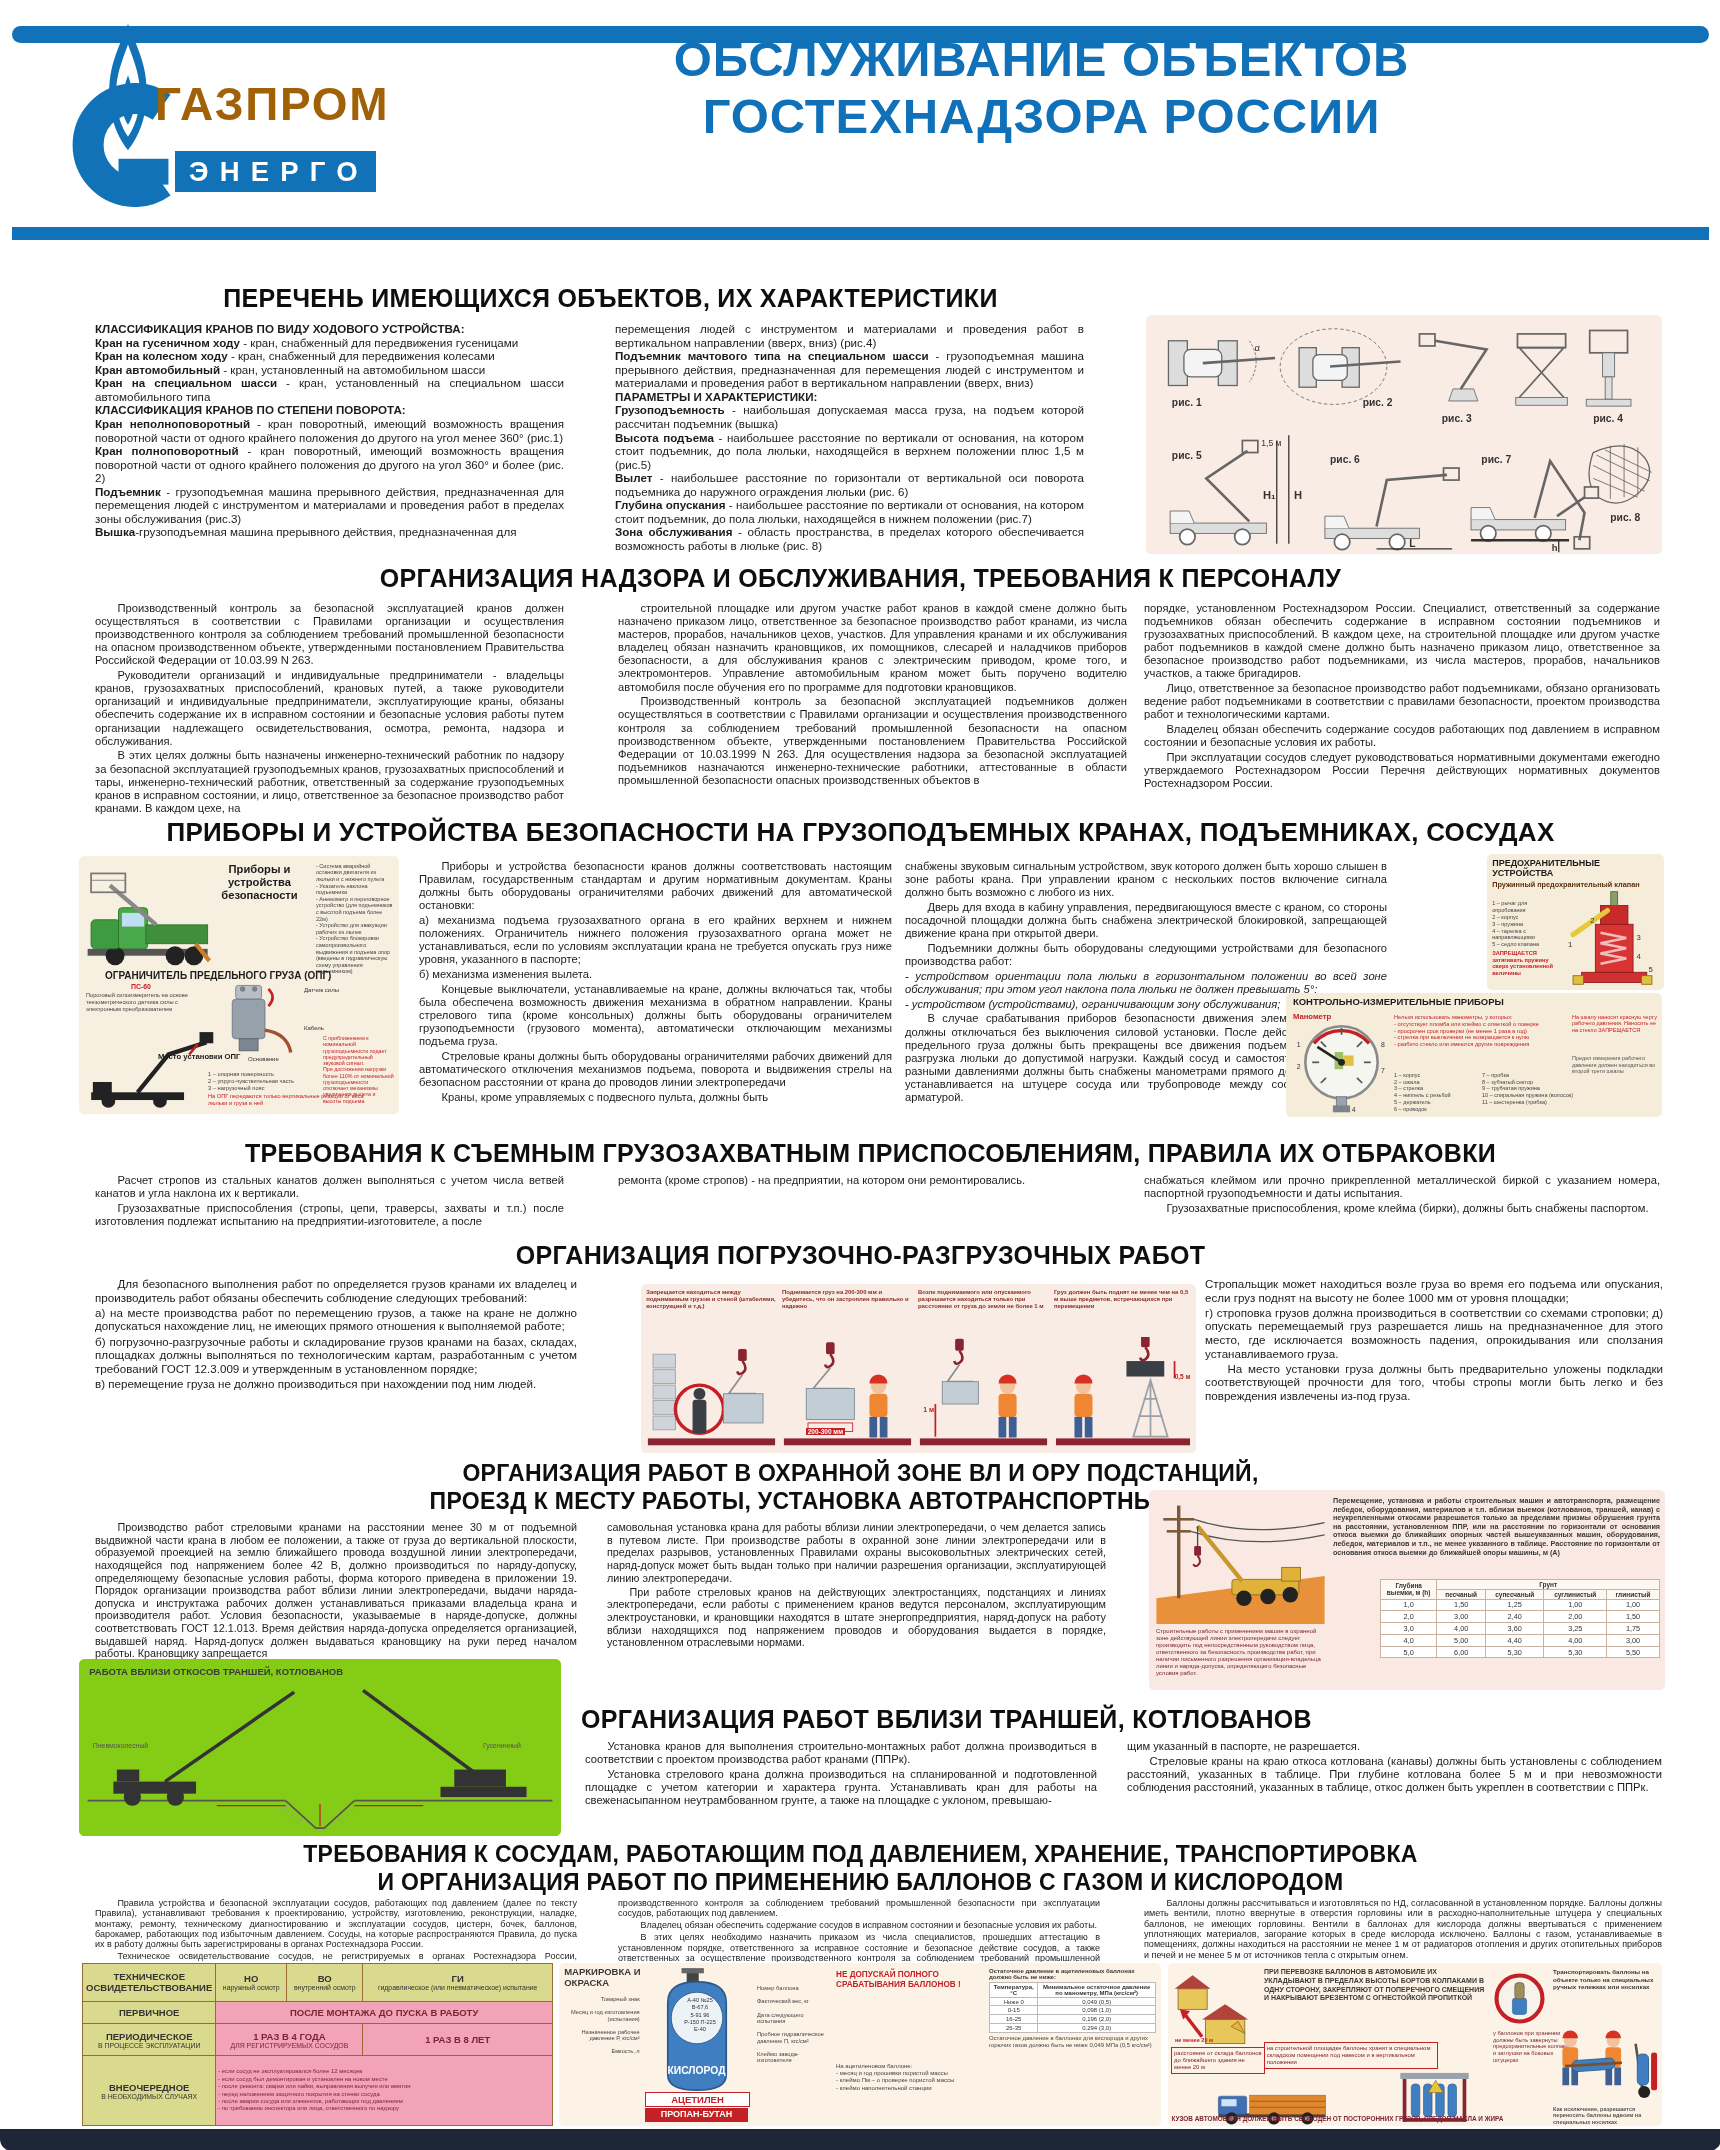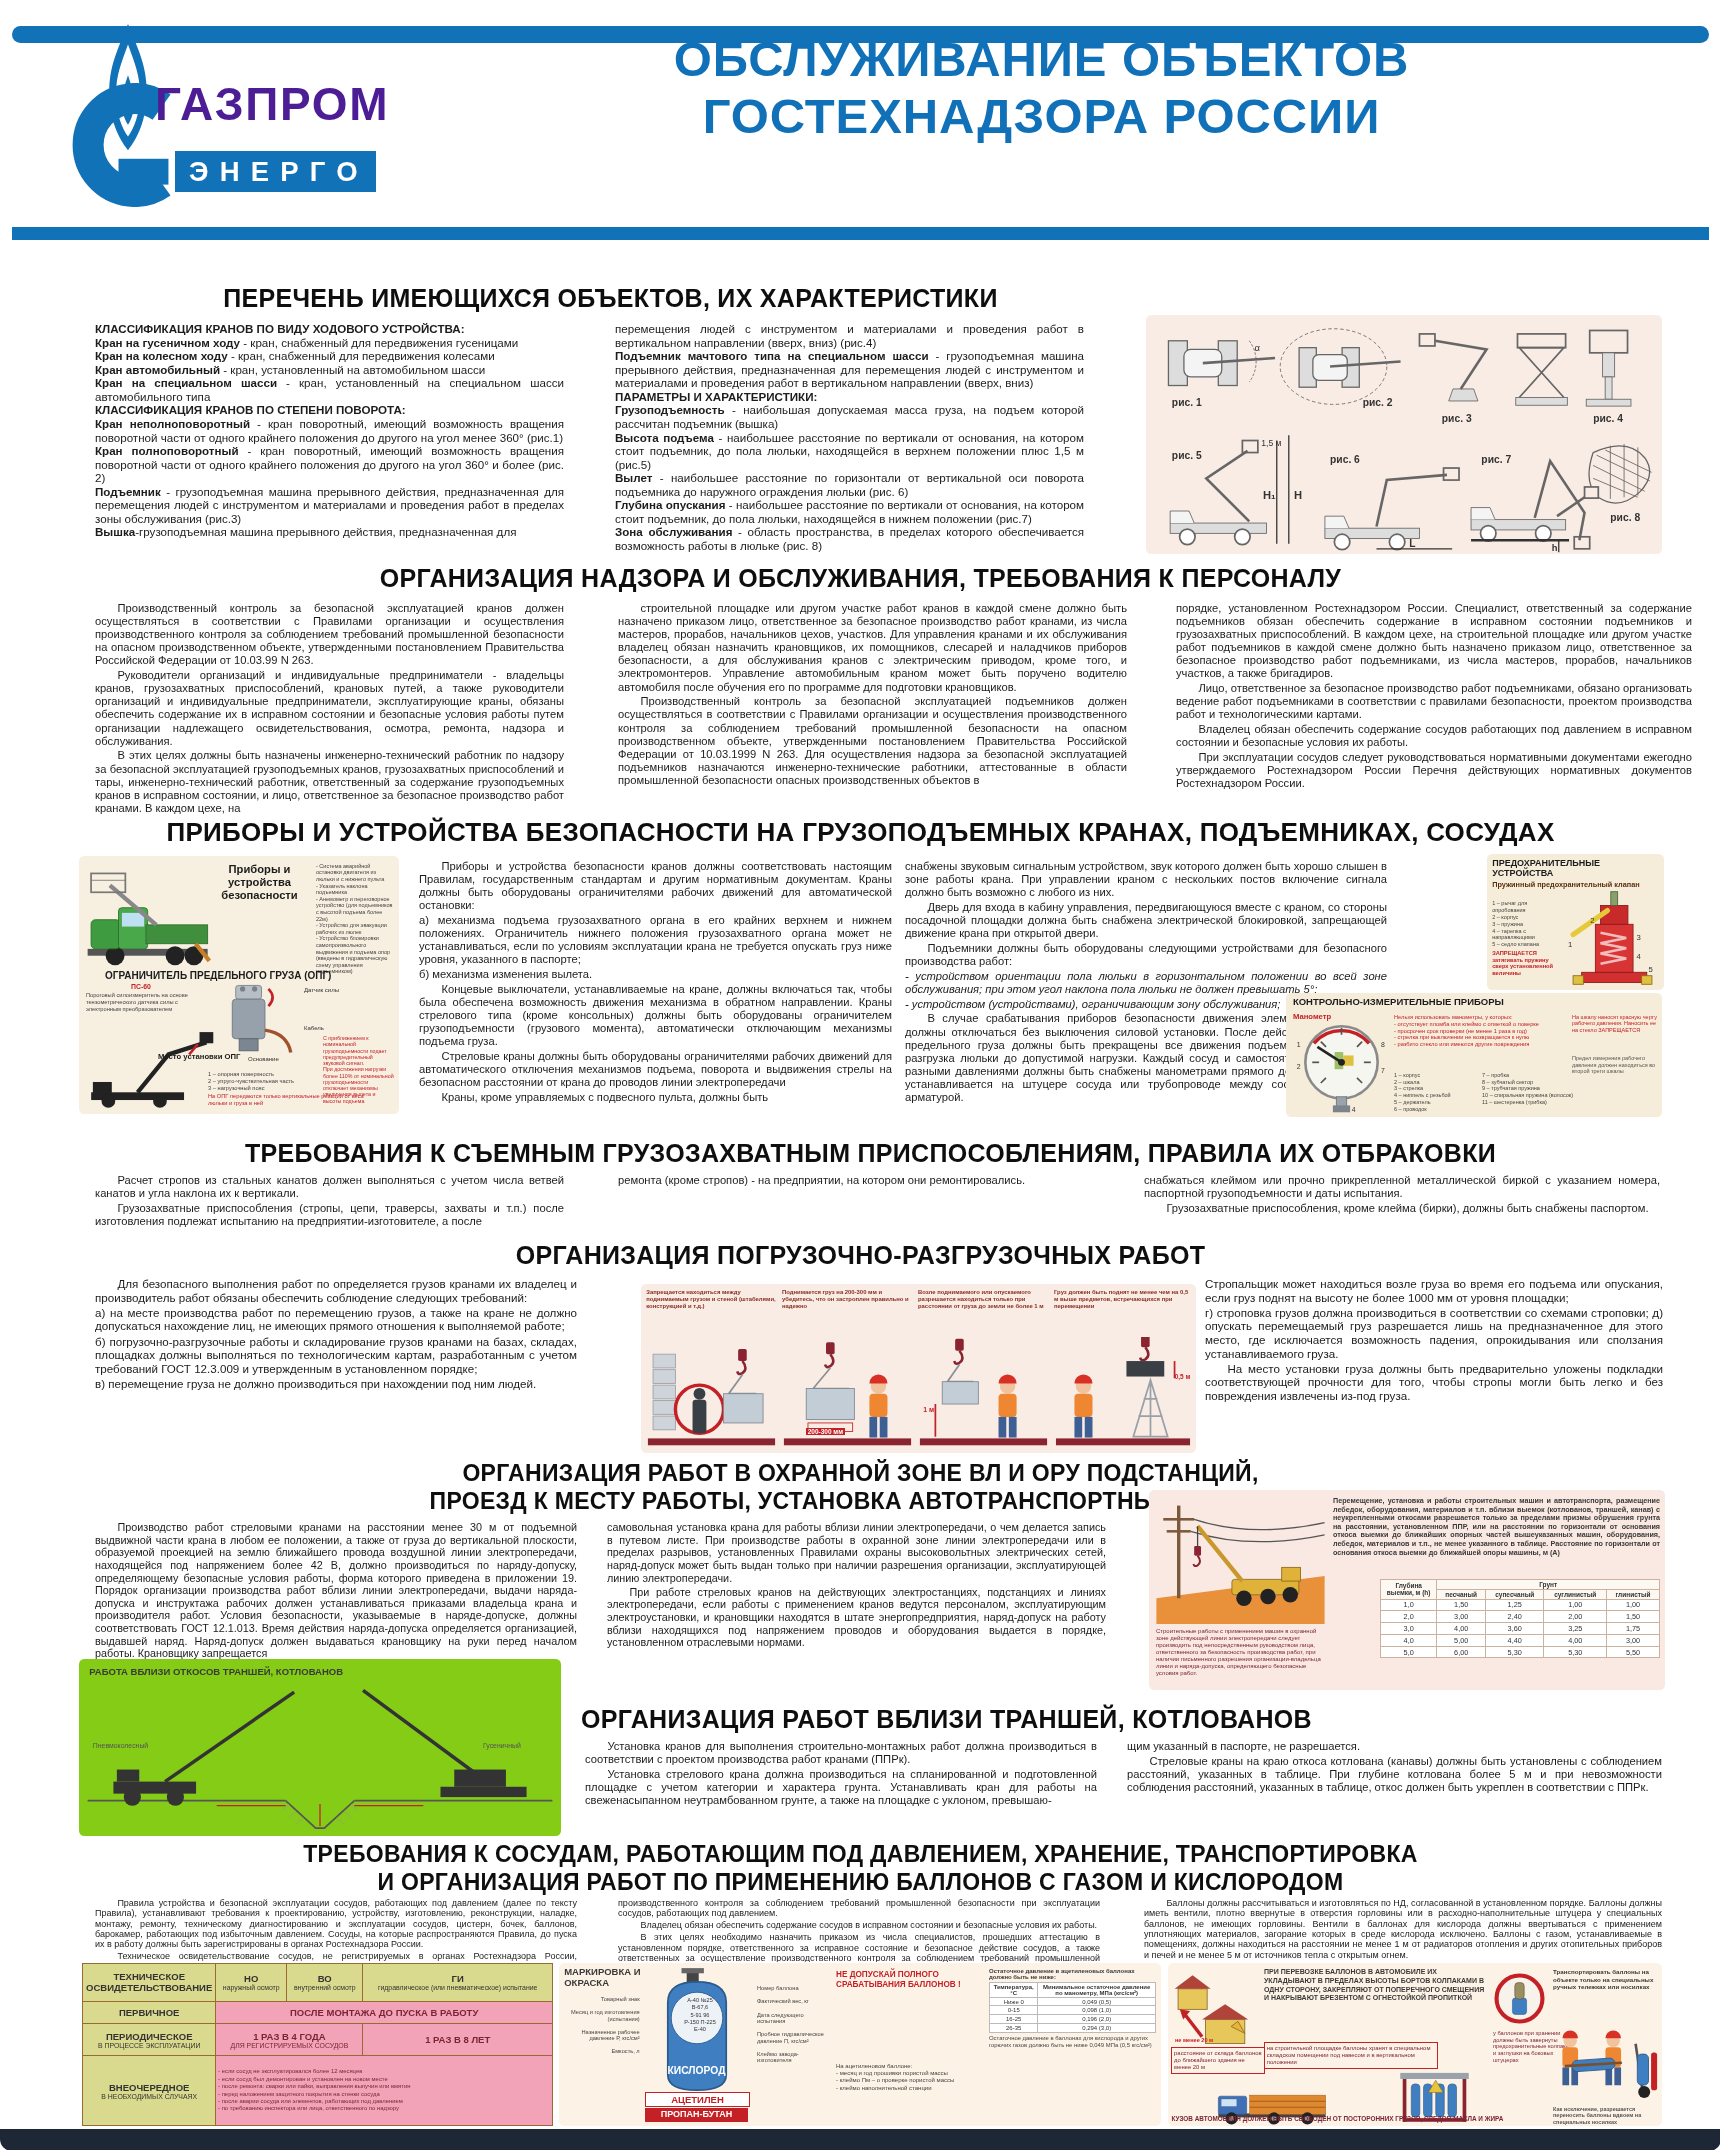--- a/index.html
+++ b/index.html
@@ -12,21 +12,21 @@
   .c p{margin:0 0 1.7px;text-indent:22.4px;}
   .c p.ni{text-indent:0;}
   .s1c p{margin:0;text-indent:0;}
   .s1c b{font-weight:bold;}
   .pre{white-space:pre-line;}
   .b{font-weight:bold;}
   .red{color:#c42127;}
   .it{font-style:italic;}
   .panel{position:absolute;border-radius:5.2px;}
   .title{position:absolute;color:#1171b8;font-weight:bold;text-align:center;letter-spacing:0.9px;}
-  .brand{position:absolute;color:#4c1d95;font-weight:bold;letter-spacing:1.7px;}
+  .brand{position:absolute;color:#a16207;font-weight:bold;letter-spacing:1.7px;}
   .energo{position:absolute;background:#1272b8;color:#fff;font-weight:bold;text-align:center;}
   table{border-collapse:collapse;}
   .exc{font-size:7.3px;background:#fff;}
   .exc th,.exc td{border:0.9px solid #c9b3a0;padding:0.9px 1.7px;text-align:center;color:#333;}
   .exc th{font-weight:bold;background:#fdf8f2;font-size:6.5px;}
   .insp{width:100%;height:100%;font-size:9.5px;}
   .insp td{border:1.7px solid #9a6a35;text-align:center;vertical-align:middle;padding:1.7px;}
   .g{background:#d9da8e;color:#333;font-weight:bold;}
   .p{background:#f2a3b7;color:#7a2535;font-weight:bold;}
   .sub{display:block;font-weight:normal;font-size:6.9px;}
@@ -191,21 +191,21 @@
   <div class="h" style="left:0;top:564px;width:1721px;font-size:25px;">ОРГАНИЗАЦИЯ НАДЗОРА И ОБСЛУЖИВАНИЯ, ТРЕБОВАНИЯ К ПЕРСОНАЛУ</div>
   <div class="c" style="left:95px;top:602px;width:469px;height:243px;font-size:11.2px;">
     <p>Производственный контроль за безопасной эксплуатацией кранов должен осуществляться в соответствии с Правилами организации и осуществления производственного контроля за соблюдением требований промышленной безопасности на опасном производственном объекте, утвержденными постановлением Правительства Российской Федерации от 10.03.99 N 263.</p>
     <p>Руководители организаций и индивидуальные предприниматели - владельцы кранов, грузозахватных приспособлений, крановых путей, а также руководители организаций и индивидуальные предприниматели, эксплуатирующие краны, обязаны обеспечить содержание их в исправном состоянии и безопасные условия работы путем организации надлежащего освидетельствования, осмотра, ремонта, надзора и обслуживания.</p>
     <p>В этих целях должны быть назначены инженерно-технический работник по надзору за безопасной эксплуатацией грузоподъемных кранов, грузозахватных приспособлений и тары, инженерно-технический работник, ответственный за содержание грузоподъемных кранов в исправном состоянии, и лицо, ответственное за безопасное производство работ кранами. В каждом цехе, на</p>
   </div>
   <div class="c" style="left:618px;top:602px;width:509px;height:243px;font-size:11.2px;">
     <p>строительной площадке или другом участке работ кранов в каждой смене должно быть назначено приказом лицо, ответственное за безопасное производство работ кранами, из числа мастеров, прорабов, начальников цехов, участков. Для управления кранами и их обслуживания владелец обязан назначить крановщиков, их помощников, слесарей и наладчиков приборов безопасности, а для обслуживания кранов с электрическим приводом, кроме того, и электромонтеров. Управление автомобильным краном может быть поручено водителю автомобиля после обучения его по программе для подготовки крановщиков.</p>
     <p>Производственный контроль за безопасной эксплуатацией подъемников должен осуществляться в соответствии с Правилами организации и осуществления производственного контроля за соблюдением требований промышленной безопасности на опасном производственном объекте, утвержденными постановлением Правительства Российской Федерации от 10.03.1999 N 263. Для осуществления надзора за безопасной эксплуатацией подъемников назначаются инженерно-технические работники, аттестованные в области промышленной безопасности опасных производственных объектов в</p>
   </div>
-  <div class="c" style="left:1176px;top:602px;width:516px;height:243px;font-size:11.2px;">
+  <div class="c" style="left:1144px;top:602px;width:516px;height:243px;font-size:11.2px;">
     <p class="ni">порядке, установленном Ростехнадзором России. Специалист, ответственный за содержание подъемников обязан обеспечить содержание в исправном состоянии подъемников и грузозахватных приспособлений. В каждом цехе, на строительной площадке или другом участке работ подъемников в каждой смене должно быть назначено приказом лицо, ответственное за безопасное производство работ подъемниками, из числа мастеров, прорабов, начальников участков, а также бригадиров.</p>
     <p>Лицо, ответственное за безопасное производство работ подъемниками, обязано организовать ведение работ подъемниками в соответствии с правилами безопасности, проектом производства работ и технологическими картами.</p>
     <p>Владелец обязан обеспечить содержание сосудов работающих под давлением в исправном состоянии и безопасные условия их работы.</p>
     <p>При эксплуатации сосудов следует руководствоваться нормативными документами ежегодно утверждаемого Ростехнадзором России Перечня действующих нормативных документов Ростехнадзором России.</p>
   </div>
 
   <div class="h" style="left:0;top:817px;width:1721px;font-size:26px;">ПРИБОРЫ И УСТРОЙСТВА БЕЗОПАСНОСТИ НА ГРУЗОПОДЪЕМНЫХ КРАНАХ, ПОДЪЕМНИКАХ, СОСУДАХ</div>
 
   <div class="panel" style="left:79px;top:856px;width:320px;height:258px;background:#f7efe0;">
     <div class="abs b" style="left:129px;top:6.9px;width:103px;font-size:11.2px;line-height:1.15;text-align:center;">Приборы и устройства безопасности</div>

